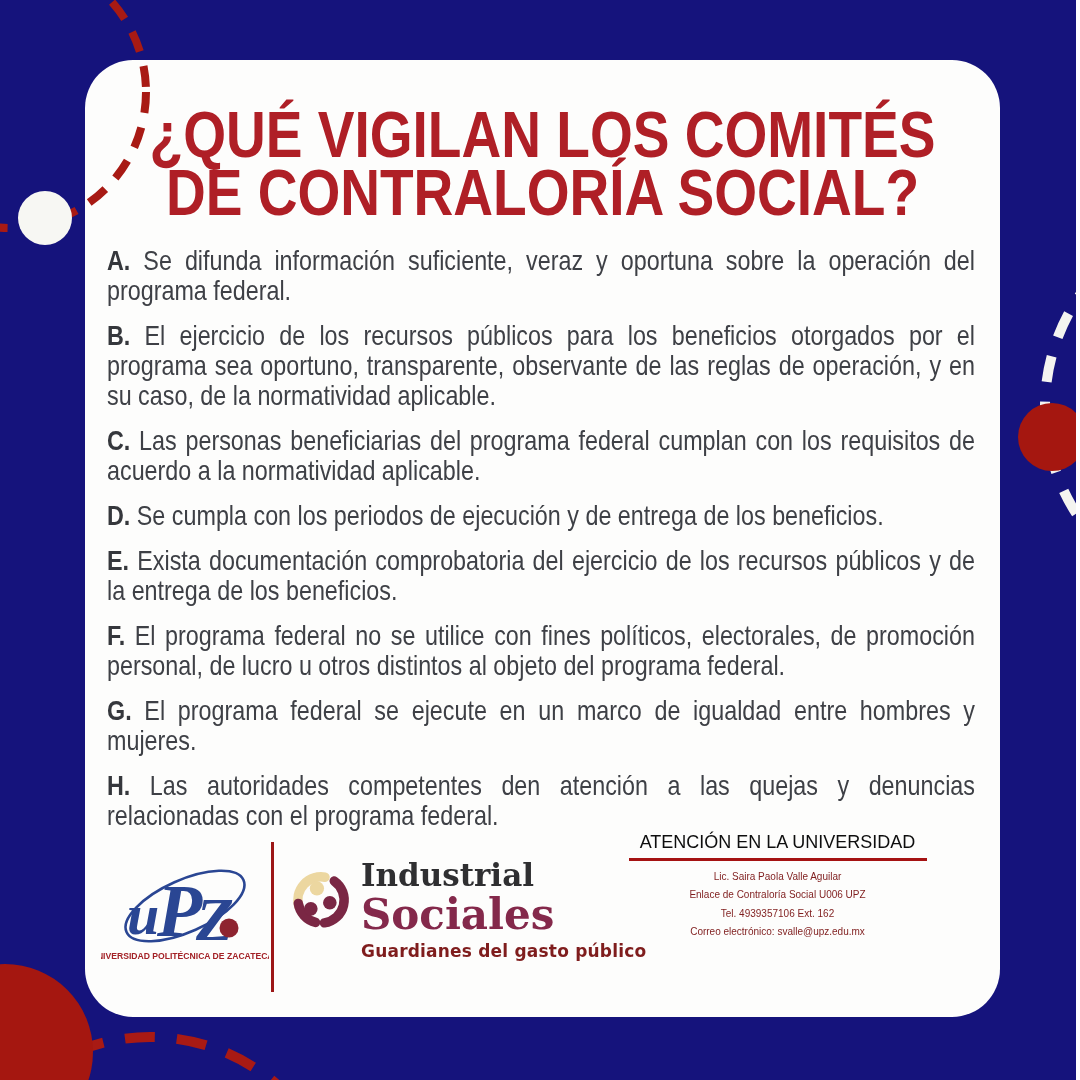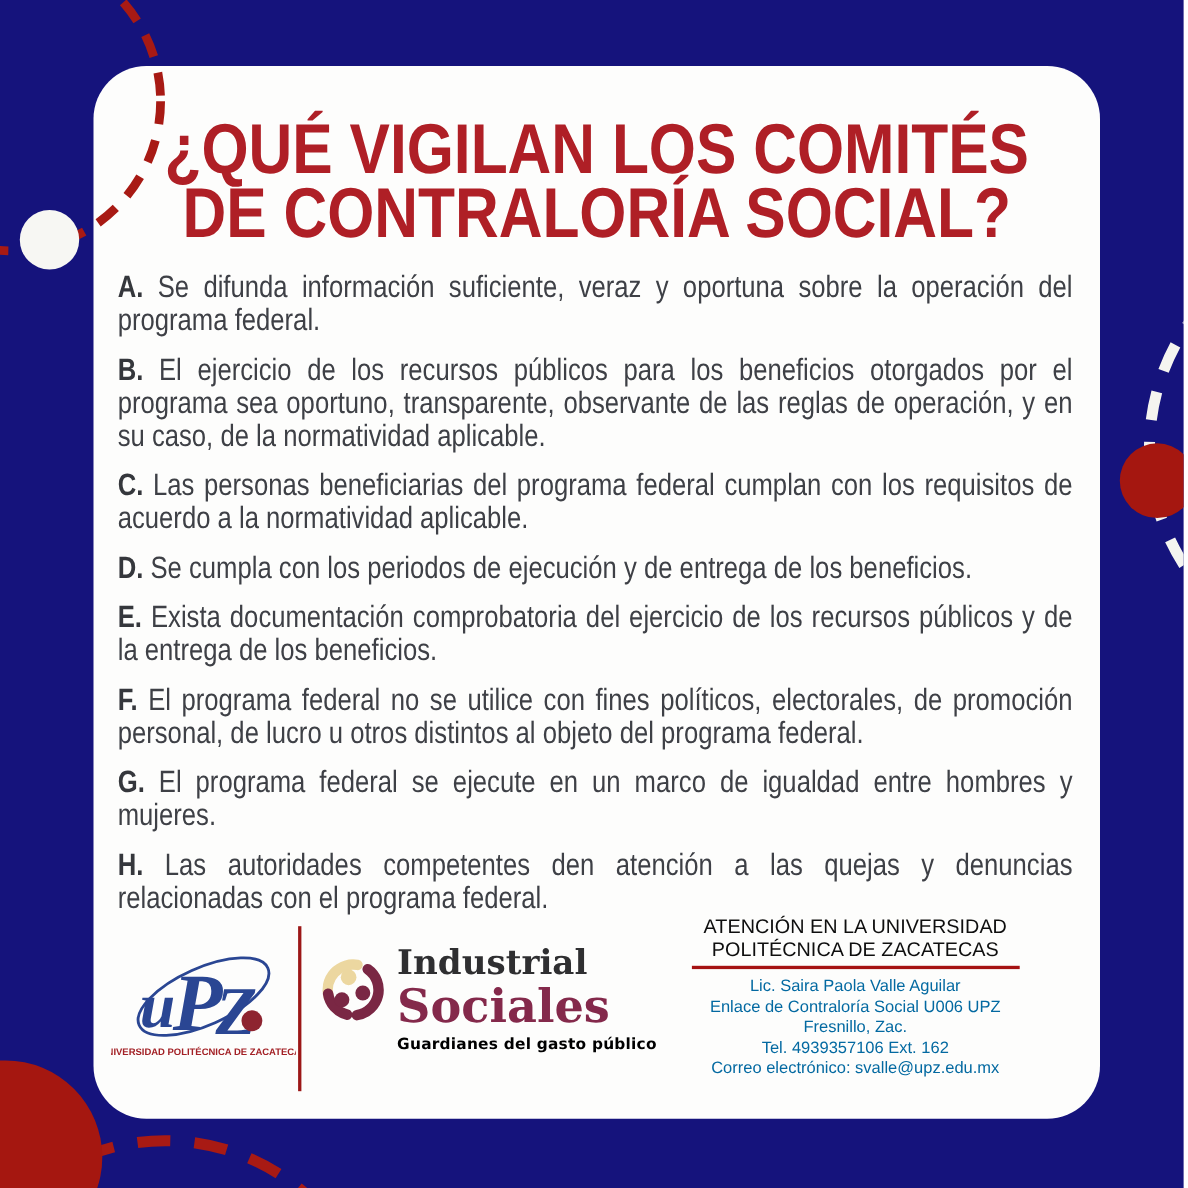--- a/index.html
+++ b/index.html
@@ -37,31 +37,31 @@
   
   .footer-divider{
     position:absolute;left:186px;top:782px;width:3px;height:150px;
     background:#9c1717;
   }
   .upz-logo{position:absolute;left:16px;top:798px;}
   .cs-logo-icon{position:absolute;left:202px;top:806px;}
   .cs-logo-text{position:absolute;left:276px;top:800px;line-height:1;}
   .cs-line1{font-family:"DejaVu Serif",serif;font-weight:bold;font-size:31px;color:#2f2f31;display:block;}
   .cs-line2{font-family:"DejaVu Serif",serif;font-weight:bold;font-size:42px;color:#84294b;display:block;margin-top:3px;}
-  .cs-tagline{font-family:"DejaVu Sans",sans-serif;font-weight:bold;font-size:14px;color:#000000;display:block;margin-top:7px;letter-spacing:0.2px;}
+  .cs-tagline{font-family:"DejaVu Sans",sans-serif;font-weight:bold;font-size:17px;color:#7f1d1d;display:block;margin-top:7px;letter-spacing:0.2px;}
   .contact{
     position:absolute;left:505px;top:772px;width:375px;text-align:center;
   }
   .contact-heading{
     font-size:18px;font-weight:normal;color:#0e0e0e;line-height:20.5px;
   }
   .contact-underline{
     width:298px;height:3px;background:#a51212;margin:5px auto 7px auto;
   }
-  .contact-lines{font-size:15px;color:#0369a1;line-height:18.6px;}
+  .contact-lines{font-size:10px;color:#7f1d1d;line-height:18.6px;}
 </style>
 </head>
 <body>
 
 <div class="canvas">
 
   <div class="card">
 
     <h1 class="title">
       <span>¿QUÉ VIGILAN LOS COMITÉS</span><br>
@@ -107,27 +107,25 @@
     </svg>
     <div class="cs-logo-text">
       <span class="cs-line1">Industrial</span>
       <span class="cs-line2">Sociales</span>
       <span class="cs-tagline">Guardianes del gasto público</span>
     </div>
 
     <div class="contact">
       <div class="contact-heading">
         <div>ATENCIÓN EN LA UNIVERSIDAD</div>
-        <div>POLITÉCNICA DE ZACATECAS</div>
       </div>
       <div class="contact-underline"></div>
       <div class="contact-lines">
         <div>Lic. Saira Paola Valle Aguilar</div>
         <div>Enlace de Contraloría Social U006 UPZ</div>
-        <div>Fresnillo, Zac.</div>
         <div>Tel. 4939357106 Ext. 162</div>
         <div>Correo electrónico: svalle@upz.edu.mx</div>
       </div>
     </div>
 
   </div>
 
   <svg class="deco" width="1080" height="1080" viewBox="0 0 1080 1080">
 
     <circle cx="1242" cy="407" r="197" fill="none" stroke="#f4f4f0" stroke-width="10" stroke-dasharray="26 20"></circle>

